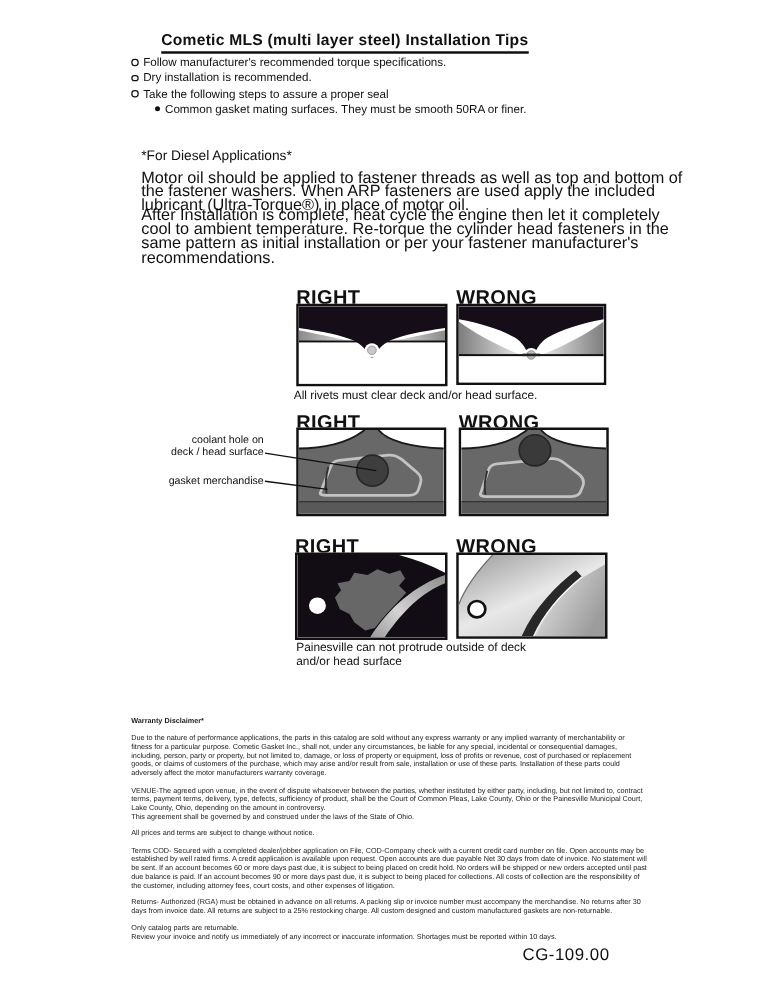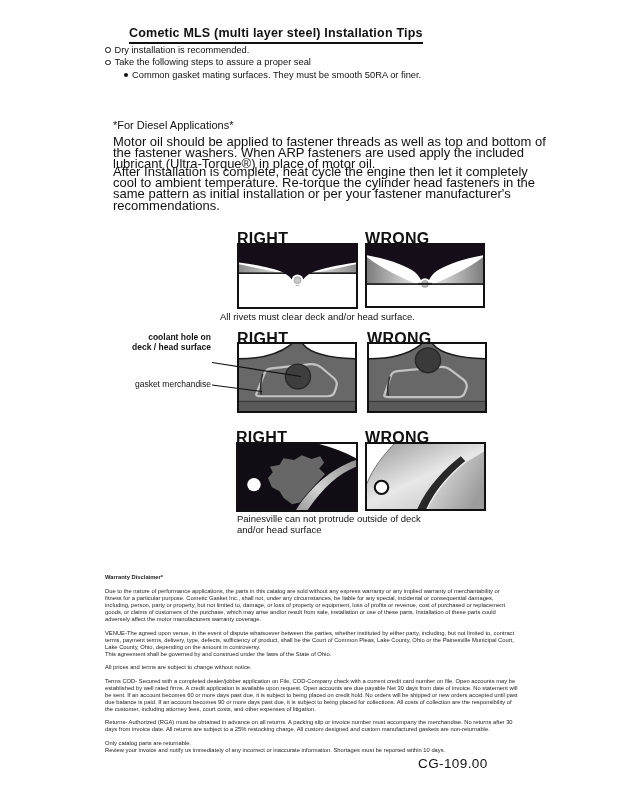--- a/index.html
+++ b/index.html
@@ -42,20 +42,24 @@
 
 <div class="page">
 
   <div class="abs" style="left:113px;top:23px;margin-left:16px;">
     <span class="title">Cometic MLS (multi layer steel) Installation Tips</span>
   </div>
 
   <div class="abs bullets" style="left:105px;top:44px;">
     <div class="brow">
       <span class="bullet-o"></span>
+      <span>Follow manufacturer's recommended torque specifications.</span>
+    </div>
+    <div class="brow">
+      <span class="bullet-o"></span>
       <span>Dry installation is recommended.</span>
     </div>
     <div class="brow">
       <span class="bullet-o"></span>
       <span>Take the following steps to assure a proper seal</span>
     </div>
     <div class="brow">
       <span class="bullet-f"></span>
       <span>Common gasket mating surfaces.  They must be smooth 50RA or finer.</span>
     </div>
@@ -106,26 +110,26 @@
       <path d="M0,13 L0,41.5 L52,41.5 C36,35.5 16,25 0,13 Z" fill="url(#w2l)"></path>
       <path d="M120,13 L120,41.5 L68,41.5 C84,35.5 104,25 120,13 Z" fill="url(#w2r)"></path>
       <rect x="0" y="40.8" width="120" height="1.7" fill="#111"></rect>
       <path d="M0,0 H120 V11 C99,15 84,20.5 74,26.5 C67.5,30.5 64.5,36 62.8,41 C61.8,44 58.2,44 57.2,41 C55.5,36 52.5,30.5 46,26.5 C36,20.5 21,15 0,11 Z" fill="#150d17"></path>
       <circle cx="60" cy="41.5" r="6" fill="#fff"></circle>
       <circle cx="60" cy="41.5" r="3.6" fill="#bfbfbf" stroke="#8d8d8d" stroke-width="0.8"></circle>
       <rect x="52.8" y="40.4" width="14.4" height="2.2" fill="#222"></rect>
     </svg>
   </div>
 
-  <div class="abs caption" style="left:220px;top:311px;">All rivets must clear deck and/or head surface.</div>
+  <div class="abs caption" style="left:235px;top:311px;">All rivets must clear deck and/or head surface.</div>
 
   <div class="abs dlabel" style="left:237px;top:330px;width:120px;">RIGHT</div>
   <div class="abs dlabel" style="left:367px;top:330px;width:120px;">WRONG</div>
 
-  <div class="abs calloutbox" style="left:105px;top:332px;width:106px;font-weight:bold;">
+  <div class="abs calloutbox" style="left:105px;top:346px;width:106px;">
     <div>coolant hole on</div>
     <div>deck / head surface</div>
   </div>
   <div class="abs calloutbox" style="left:105px;top:379px;width:106px;">gasket merchandise</div>
 
   <div class="abs panel" style="left:237px;top:342px;width:120px;height:71px;">
     <svg viewBox="0 0 120 70" preserveAspectRatio="none">
       <rect x="0" y="0" width="120" height="70" fill="#fff"></rect>
       <path d="M0,70 L0,15.5 C20,15.5 40,11 52.5,1.5 L54.5,0 L66,0 L67,1.5 C73,9 93,14.5 120,15.5 L120,70 Z" fill="#686868"></path>
       <path d="M0,15.5 C20,15.5 40,11 52.5,1.5 L54.5,0" fill="none" stroke="#1a1a1a" stroke-width="1.6"></path>

